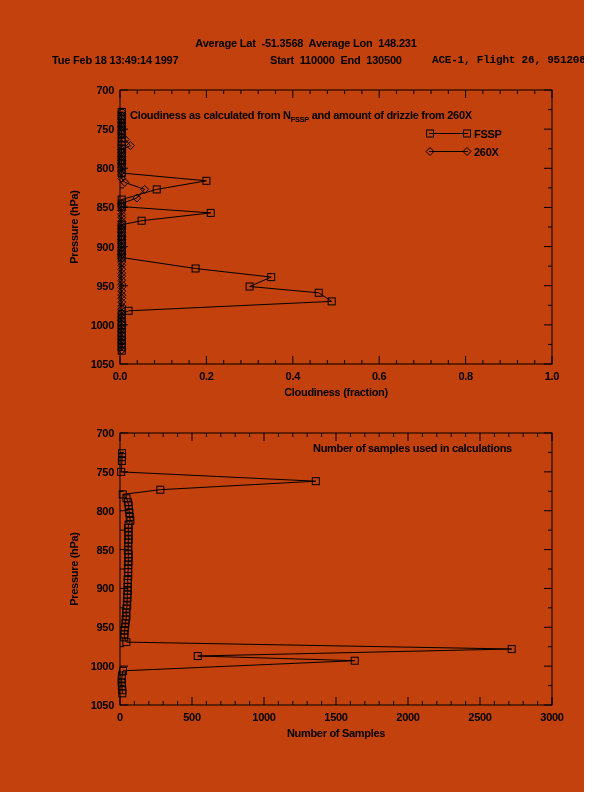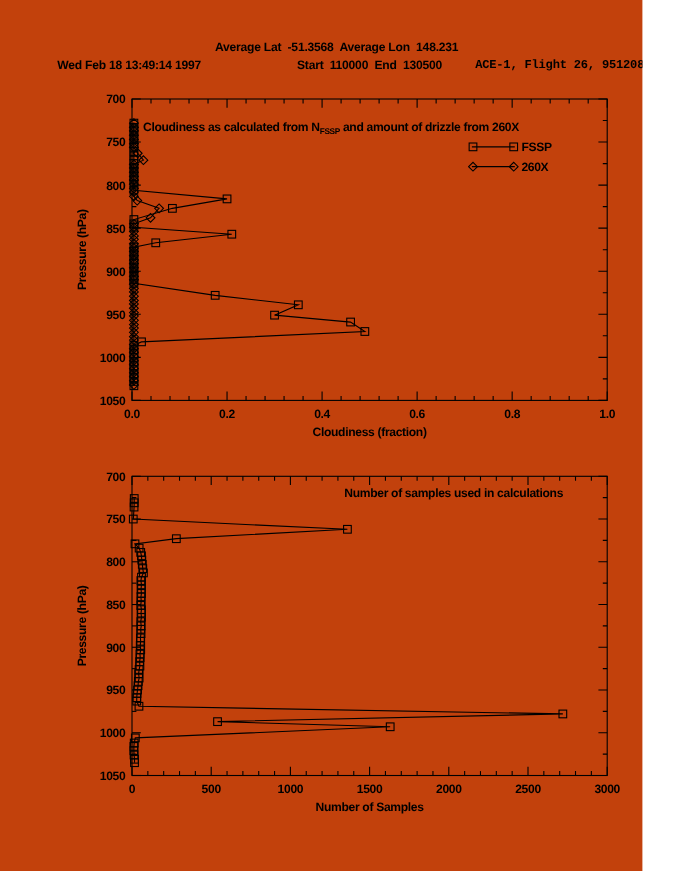--- a/index.html
+++ b/index.html
@@ -11,21 +11,21 @@
   svg text{font-family:"Liberation Sans",sans-serif;font-weight:bold;font-size:11px;
            fill:#000;letter-spacing:-0.3px;}
   svg .sub{font-size:7.5px;}
 </style>
 </head>
 <body>
 
 <div class="page">
 
   <div class="hdr hdr1">Average Lat  -51.3568  Average Lon  148.231</div>
-  <div class="hdr" style="top:54px;left:52px;">Wed Feb 18 13:49:14 1997</div>
+  <div class="hdr" style="top:54px;left:52px;">Tue Feb 18 13:49:14 1997</div>
   <div class="hdr" style="top:54px;left:270px;text-align:right;">Start  110000  End  130500</div>
   <div class="hdr" style="top:54px;left:432px;font-family:Liberation Mono, monospace;">ACE-1, Flight 26, 951208</div>
 
   <svg class="chart-svg" style="top:75px;" viewBox="0 75 612 330">
     <text x="130" y="119"><tspan>Cloudiness as calculated from N</tspan><tspan class="sub" dy="3">FSSP</tspan><tspan dy="-3"> and amount of drizzle from 260X</tspan></text>
     <text x="474" y="137.5">FSSP</text>
     <text x="474" y="155.5">260X</text>
     <text x="336" y="396" text-anchor="middle">Cloudiness (fraction)</text>
     <text x="78" y="227" text-anchor="middle" transform="rotate(-90 78 227)">Pressure (hPa)</text>
     <g id="c1">

